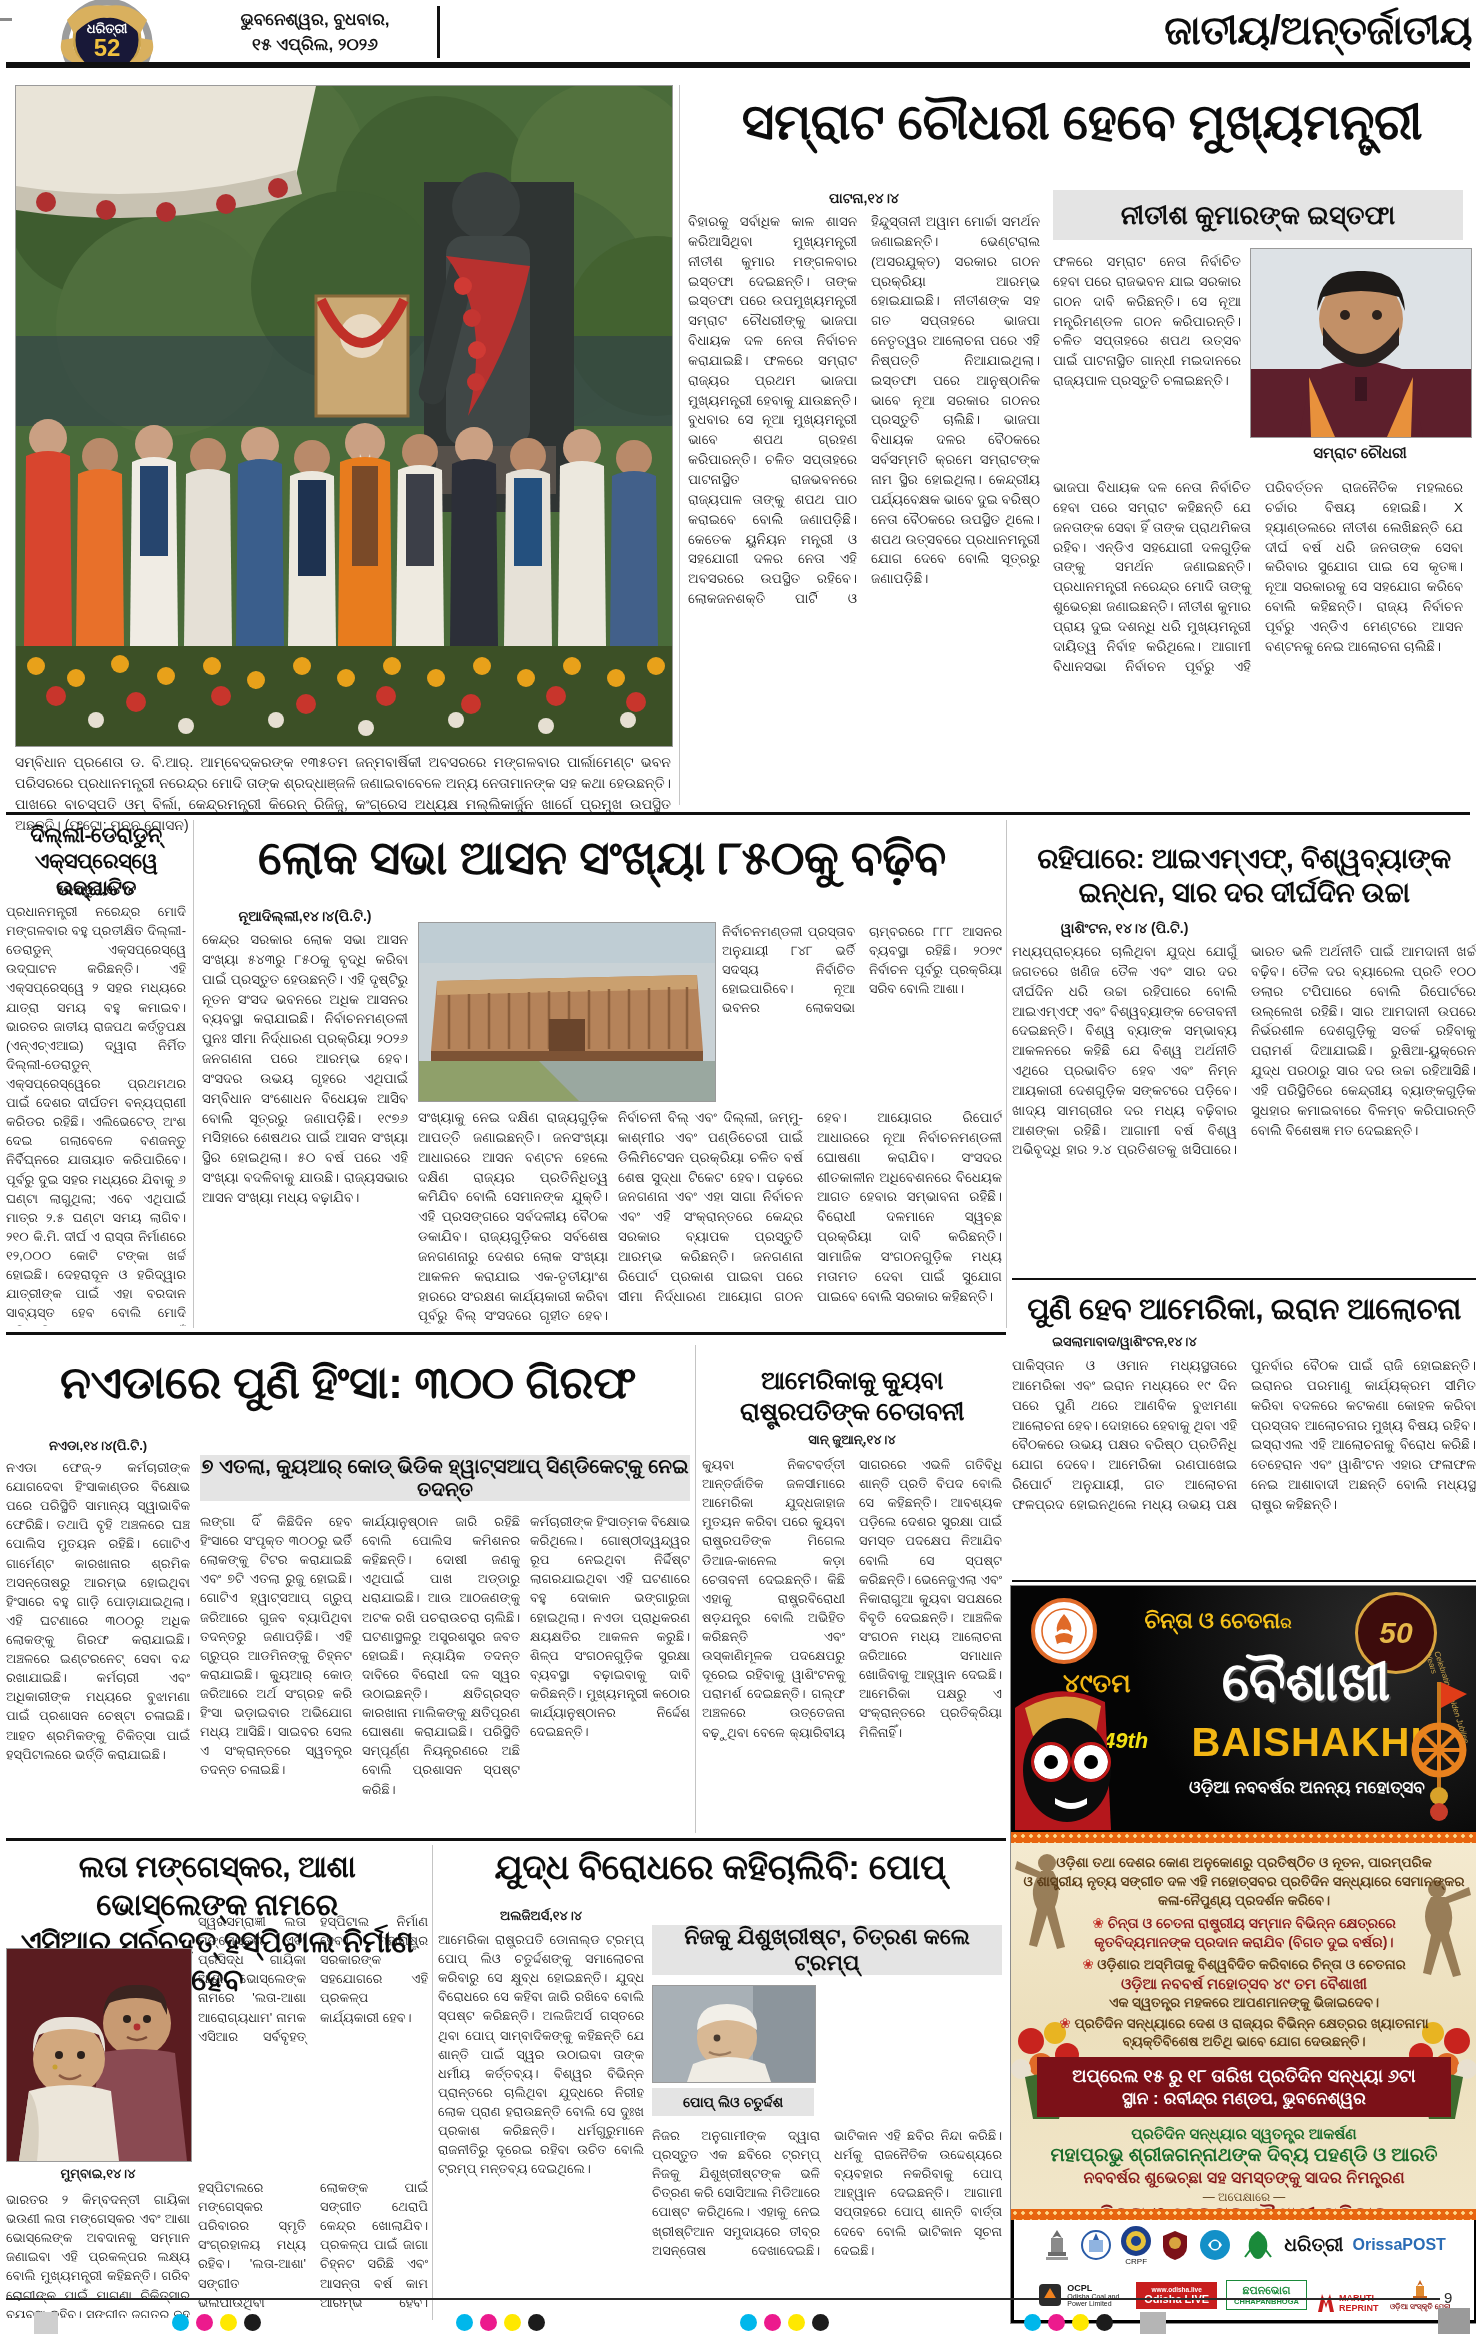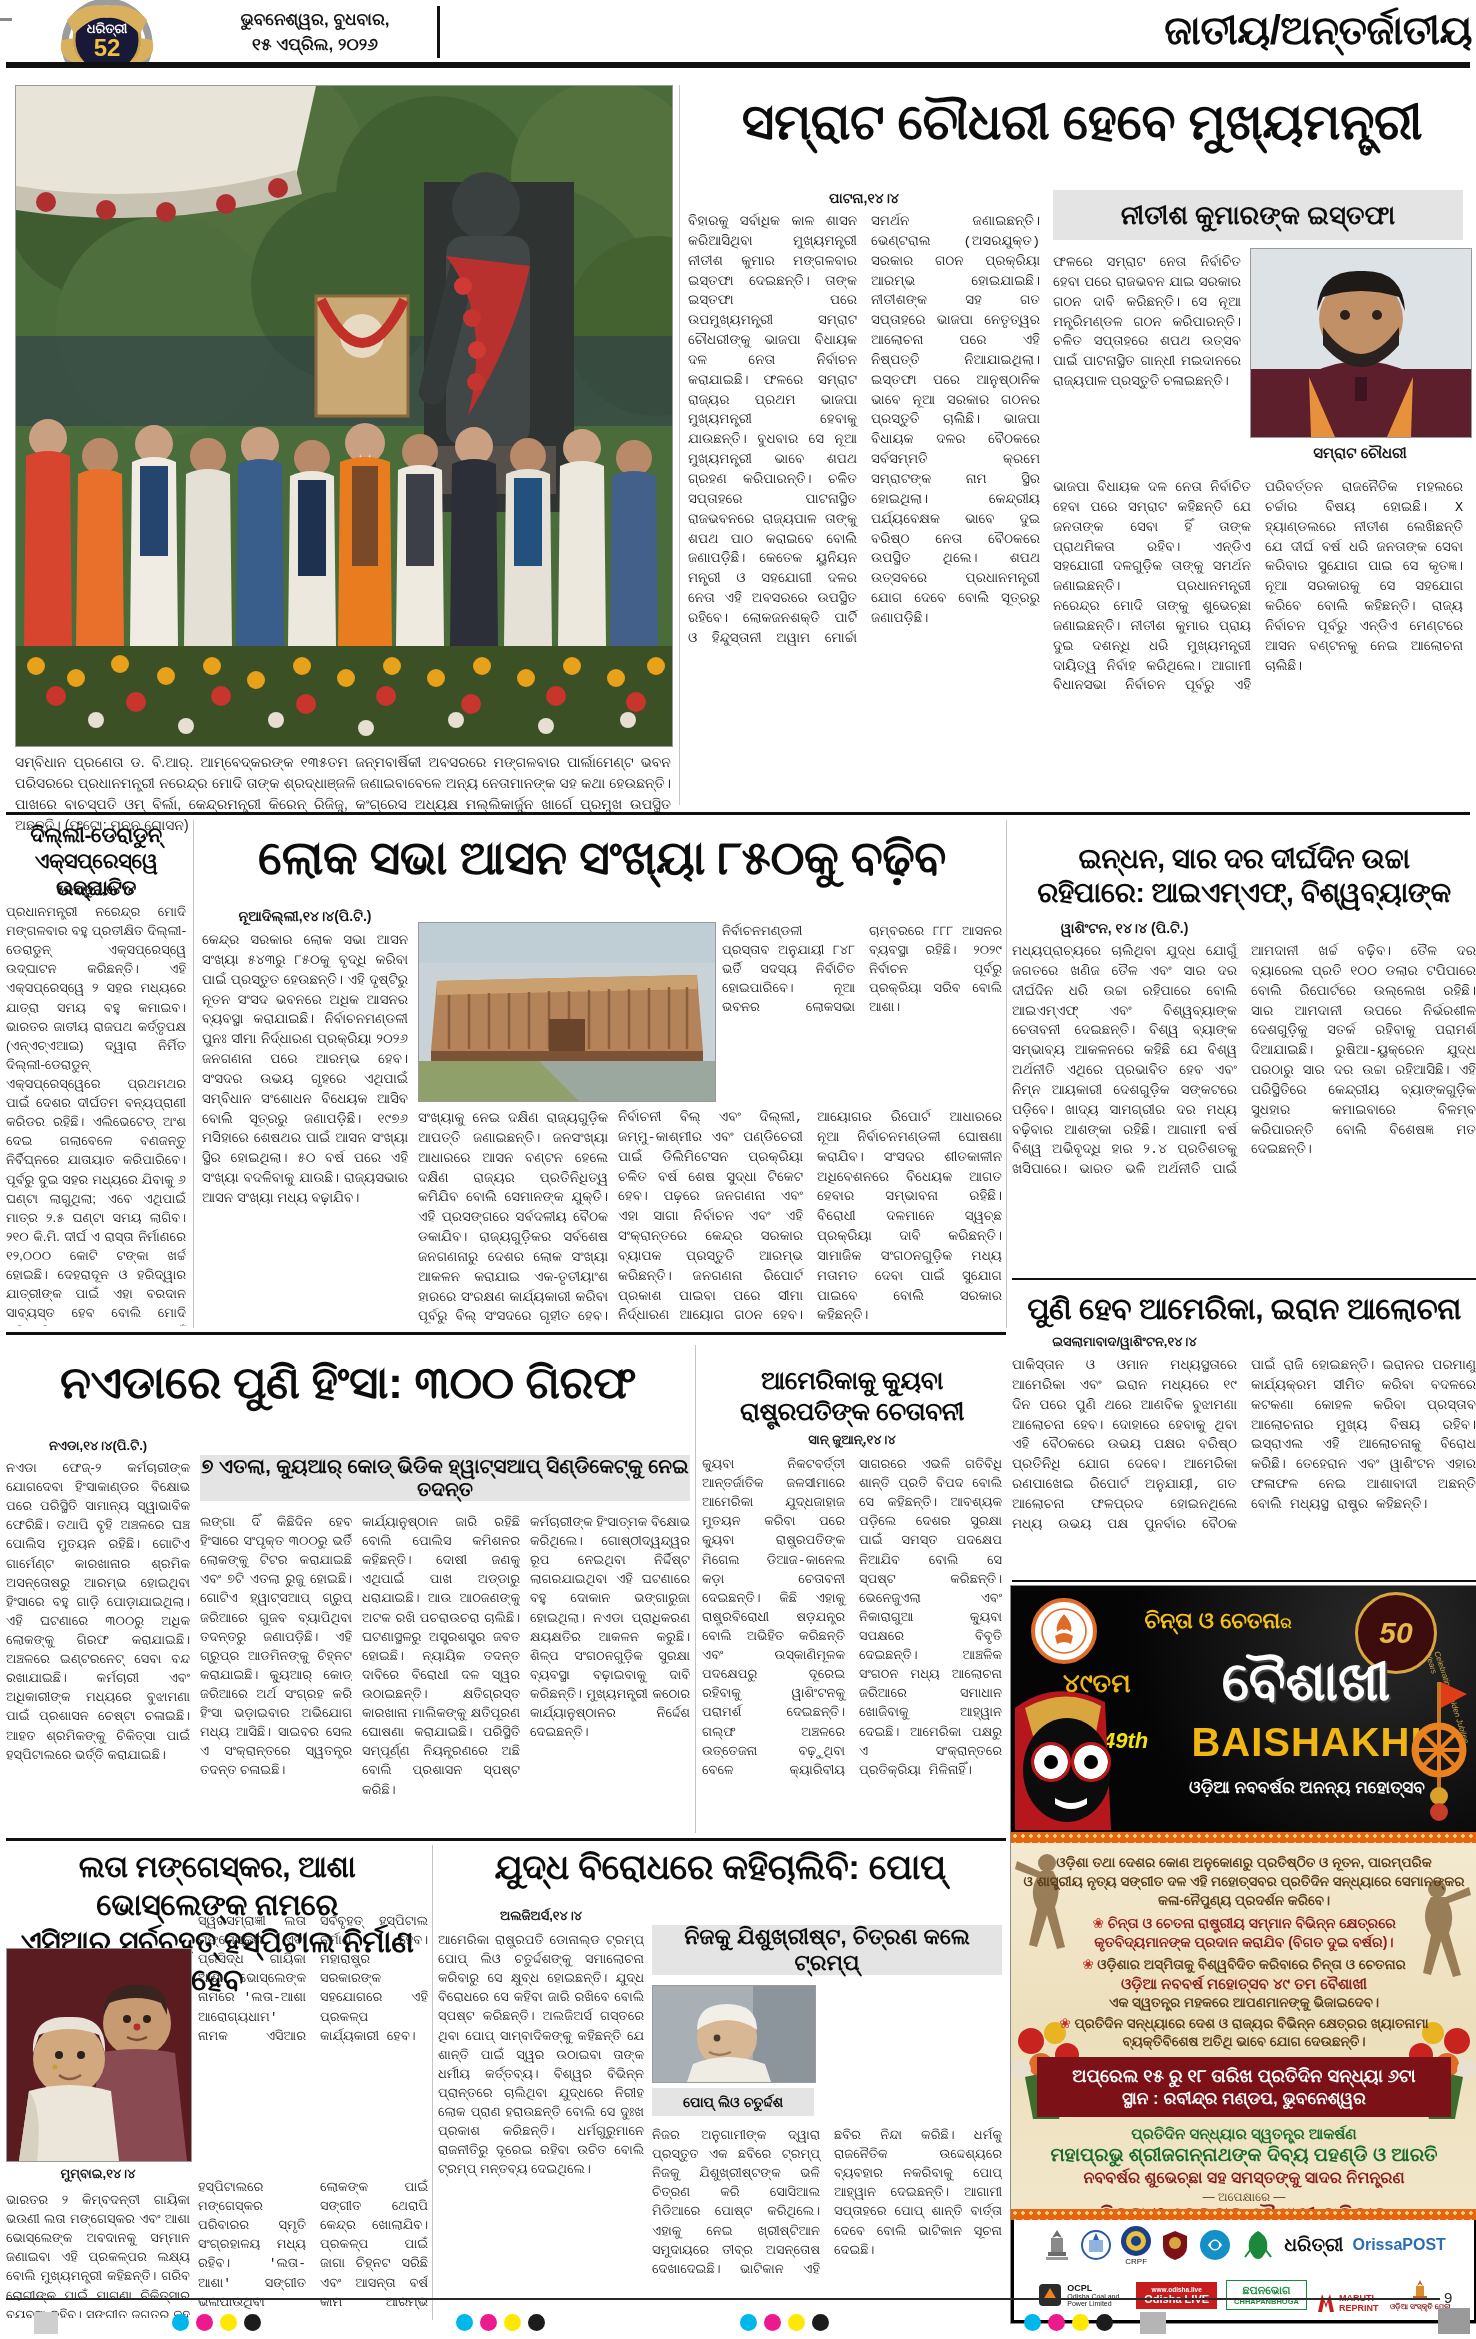--- a/index.html
+++ b/index.html
@@ -2,21 +2,21 @@
 <html><head>
 <meta charset="utf-8">
 <style>
   html,body{margin:0;padding:0;background:#9e9e9e;}
   .page{position:relative;width:1476px;height:2339px;background:#ffffff;overflow:hidden;
         font-family:"Liberation Sans","DejaVu Sans",sans-serif;color:#151515;}
   .abs{position:absolute;}
   .hl{font-weight:bold;color:#0d0d0d;line-height:1.1;text-align:center;letter-spacing:-0.5px;}
   .dateline{font-weight:bold;font-size:14px;text-align:center;}
   .bodytext{font-size:13.5px;line-height:1.47;text-align:justify;overflow:hidden;color:#1c1c1c;}
-  .cols2{column-count:2;column-gap:14px;font-family:Liberation Mono, monospace;}
+  .cols2{column-count:2;column-gap:14px;}
   .graybox{background:#e4e4e4;display:flex;align-items:center;justify-content:center;
            font-weight:bold;text-align:center;color:#0d0d0d;}
   .hrule{background:#101010;}
   .vrule{width:1px;background:#c4c4c4;}
   .caption{font-size:14px;line-height:1.5;text-align:justify;color:#222;font-weight:500;}
   .photoframe{border:1px solid #9a9a9a;overflow:hidden;background:#ccc;}
   svg{display:block;}
   
   .ad{border:1px solid #8d8d8d;background:#000;}
   .ad-black{position:absolute;left:0;top:0;width:466px;height:246px;background:
@@ -277,22 +277,22 @@
   </div>
   <div class="abs bodytext cols2" style="left:722px;top:922px;width:280px;height:180px;font-size:13px;">
     <span>ନିର୍ବାଚନମଣ୍ଡଳୀ ପ୍ରସ୍ତାବ ଅନୁଯାୟୀ ୮୪୮ ଭର୍ତି ସଦସ୍ୟ ନିର୍ବାଚିତ ହୋଇପାରିବେ। ନୂଆ ଭବନର ଲୋକସଭା ଚାମ୍ବରରେ ୮୮୮ ଆସନର ବ୍ୟବସ୍ଥା ରହିଛି। ୨୦୨୯ ନିର୍ବାଚନ ପୂର୍ବରୁ ପ୍ରକ୍ରିୟା ସରିବ ବୋଲି ଆଶା।</span>
   </div>
   <div class="abs bodytext" style="left:418px;top:1108px;width:190px;height:220px;">ସଂଖ୍ୟାକୁ ନେଇ ଦକ୍ଷିଣ ରାଜ୍ୟଗୁଡ଼ିକ ଆପତ୍ତି ଜଣାଇଛନ୍ତି। ଜନସଂଖ୍ୟା ଆଧାରରେ ଆସନ ବଣ୍ଟନ ହେଲେ ଦକ୍ଷିଣ ରାଜ୍ୟର ପ୍ରତିନିଧିତ୍ୱ କମିଯିବ ବୋଲି ସେମାନଙ୍କ ଯୁକ୍ତି। ଏହି ପ୍ରସଙ୍ଗରେ ସର୍ବଦଳୀୟ ବୈଠକ ଡକାଯିବ। ରାଜ୍ୟଗୁଡ଼ିକର ସର୍ବଶେଷ ଜନଗଣନାରୁ ଦେଶର ଲୋକ ସଂଖ୍ୟା ଆକଳନ କରାଯାଇ ଏକ-ତୃତୀୟାଂଶ ହାରରେ ସଂରକ୍ଷଣ କାର୍ଯ୍ୟକାରୀ କରିବା ପୂର୍ବରୁ ବିଲ୍ ସଂସଦରେ ଗୃହୀତ ହେବ। ମହିଳା ସଂରକ୍ଷଣ ଆଇନ ମଧ୍ୟ ସେତେବେଳେ ଲାଗୁ ହେବ।</div>
   <div class="abs bodytext cols2" style="left:618px;top:1108px;width:384px;height:220px;">ନିର୍ବାଚନୀ ବିଲ୍ ଏବଂ ଦିଲ୍ଲୀ, ଜମ୍ମୁ-କାଶ୍ମୀର ଏବଂ ପଣ୍ଡିଚେରୀ ପାଇଁ ଡିଲିମିଟେସନ ପ୍ରକ୍ରିୟା ଚଳିତ ବର୍ଷ ଶେଷ ସୁଦ୍ଧା ଟିକେଟ ହେବ। ପଢ଼ରେ ଜନଗଣନା ଏବଂ ଏହା ସାଗା ନିର୍ବାଚନ ଏବଂ ଏହି ସଂକ୍ରାନ୍ତରେ କେନ୍ଦ୍ର ସରକାର ବ୍ୟାପକ ପ୍ରସ୍ତୁତି ଆରମ୍ଭ କରିଛନ୍ତି। ଜନଗଣନା ରିପୋର୍ଟ ପ୍ରକାଶ ପାଇବା ପରେ ସୀମା ନିର୍ଦ୍ଧାରଣ ଆୟୋଗ ଗଠନ ହେବ। ଆୟୋଗର ରିପୋର୍ଟ ଆଧାରରେ ନୂଆ ନିର୍ବାଚନମଣ୍ଡଳୀ ଘୋଷଣା କରାଯିବ। ସଂସଦର ଶୀତକାଳୀନ ଅଧିବେଶନରେ ବିଧେୟକ ଆଗତ ହେବାର ସମ୍ଭାବନା ରହିଛି। ବିରୋଧୀ ଦଳମାନେ ସ୍ୱଚ୍ଛ ପ୍ରକ୍ରିୟା ଦାବି କରିଛନ୍ତି। ସାମାଜିକ ସଂଗଠନଗୁଡ଼ିକ ମଧ୍ୟ ମତାମତ ଦେବା ପାଇଁ ସୁଯୋଗ ପାଇବେ ବୋଲି ସରକାର କହିଛନ୍ତି।</div>
 
   <div class="abs vrule" style="left:1006px;top:820px;height:508px;"></div>
 
   <div class="abs hl" style="left:1012px;top:842px;width:464px;font-size:28px;line-height:1.2;">
+    <div>ରହିପାରେ: ଆଇଏମ୍ଏଫ୍, ବିଶ୍ୱବ୍ୟାଙ୍କ</div>
     <div>ଇନ୍ଧନ, ସାର ଦର ଦୀର୍ଘଦିନ ଉଚ୍ଚା</div>
-    <div>ରହିପାରେ: ଆଇଏମ୍ଏଫ୍, ବିଶ୍ୱବ୍ୟାଙ୍କ</div>
   </div>
   <div class="abs dateline" style="left:1012px;top:920px;width:225px;">ୱାଶିଂଟନ, ୧୪।୪ (ପି.ଟି.)</div>
   <div class="abs bodytext cols2" style="left:1012px;top:942px;width:464px;height:330px;">ମଧ୍ୟପ୍ରାଚ୍ୟରେ ଚାଲିଥିବା ଯୁଦ୍ଧ ଯୋଗୁଁ ଜଗତରେ ଖଣିଜ ତୈଳ ଏବଂ ସାର ଦର ଦୀର୍ଘଦିନ ଧରି ଉଚ୍ଚା ରହିପାରେ ବୋଲି ଆଇଏମ୍ଏଫ୍ ଏବଂ ବିଶ୍ୱବ୍ୟାଙ୍କ ଚେତାବନୀ ଦେଇଛନ୍ତି। ବିଶ୍ୱ ବ୍ୟାଙ୍କ ସମ୍ଭାବ୍ୟ ଆକଳନରେ କହିଛି ଯେ ବିଶ୍ୱ ଅର୍ଥନୀତି ଏଥିରେ ପ୍ରଭାବିତ ହେବ ଏବଂ ନିମ୍ନ ଆୟକାରୀ ଦେଶଗୁଡ଼ିକ ସଙ୍କଟରେ ପଡ଼ିବେ। ଖାଦ୍ୟ ସାମଗ୍ରୀର ଦର ମଧ୍ୟ ବଢ଼ିବାର ଆଶଙ୍କା ରହିଛି। ଆଗାମୀ ବର୍ଷ ବିଶ୍ୱ ଅଭିବୃଦ୍ଧି ହାର ୨.୪ ପ୍ରତିଶତକୁ ଖସିପାରେ। ଭାରତ ଭଳି ଅର୍ଥନୀତି ପାଇଁ ଆମଦାନୀ ଖର୍ଚ୍ଚ ବଢ଼ିବ। ତୈଳ ଦର ବ୍ୟାରେଲ ପ୍ରତି ୧୦୦ ଡଲାର ଟପିପାରେ ବୋଲି ରିପୋର୍ଟରେ ଉଲ୍ଲେଖ ରହିଛି। ସାର ଆମଦାନୀ ଉପରେ ନିର୍ଭରଶୀଳ ଦେଶଗୁଡ଼ିକୁ ସତର୍କ ରହିବାକୁ ପରାମର୍ଶ ଦିଆଯାଇଛି। ରୁଷିଆ-ୟୁକ୍ରେନ ଯୁଦ୍ଧ ପରଠାରୁ ସାର ଦର ଉଚ୍ଚା ରହିଆସିଛି। ଏହି ପରିସ୍ଥିତିରେ କେନ୍ଦ୍ରୀୟ ବ୍ୟାଙ୍କଗୁଡ଼ିକ ସୁଧହାର କମାଇବାରେ ବିଳମ୍ବ କରିପାରନ୍ତି ବୋଲି ବିଶେଷଜ୍ଞ ମତ ଦେଇଛନ୍ତି।</div>
   <div class="abs hrule" style="left:1012px;top:1278px;width:464px;height:2px;"></div>
 
   <div class="abs hrule" style="left:6px;top:1332px;width:1000px;height:3px;"></div>
 
   <div class="abs hl" style="left:6px;top:1358px;width:684px;font-size:45px;">ନଏଡାରେ ପୁଣି ହିଂସା: ୩୦୦ ଗିରଫ</div>
   <div class="abs dateline" style="left:6px;top:1438px;width:184px;font-size:13px;">ନଏଡା,୧୪।୪(ପି.ଟି.)</div>
   <div class="abs bodytext" style="left:6px;top:1458px;width:184px;height:374px;font-size:13px;">ନଏଡା ଫେଜ୍-୨ କର୍ମଚାରୀଙ୍କ ଯୋଗଦେବା ହିଂସାକାଣ୍ଡର ବିକ୍ଷୋଭ ପରେ ପରିସ୍ଥିତି ସାମାନ୍ୟ ସ୍ୱାଭାବିକ ଫେରିଛି। ତଥାପି ବୃହି ଅଞ୍ଚଳରେ ଘଞ୍ଚ ପୋଲିସ ମୁତୟନ ରହିଛି। ଗୋଟିଏ ଗାର୍ମେଣ୍ଟ କାରଖାନାର ଶ୍ରମିକ ଅସନ୍ତୋଷରୁ ଆରମ୍ଭ ହୋଇଥିବା ହିଂସାରେ ବହୁ ଗାଡ଼ି ପୋଡ଼ାଯାଇଥିଲା। ଏହି ଘଟଣାରେ ୩୦୦ରୁ ଅଧିକ ଲୋକଙ୍କୁ ଗିରଫ କରାଯାଇଛି। ଅଞ୍ଚଳରେ ଇଣ୍ଟରନେଟ୍ ସେବା ବନ୍ଦ ରଖାଯାଇଛି। କର୍ମଚାରୀ ଏବଂ ଅଧିକାରୀଙ୍କ ମଧ୍ୟରେ ବୁଝାମଣା ପାଇଁ ପ୍ରଶାସନ ଚେଷ୍ଟା ଚଳାଇଛି। ଆହତ ଶ୍ରମିକଙ୍କୁ ଚିକିତ୍ସା ପାଇଁ ହସ୍ପିଟାଲରେ ଭର୍ତ୍ତି କରାଯାଇଛି।</div>

